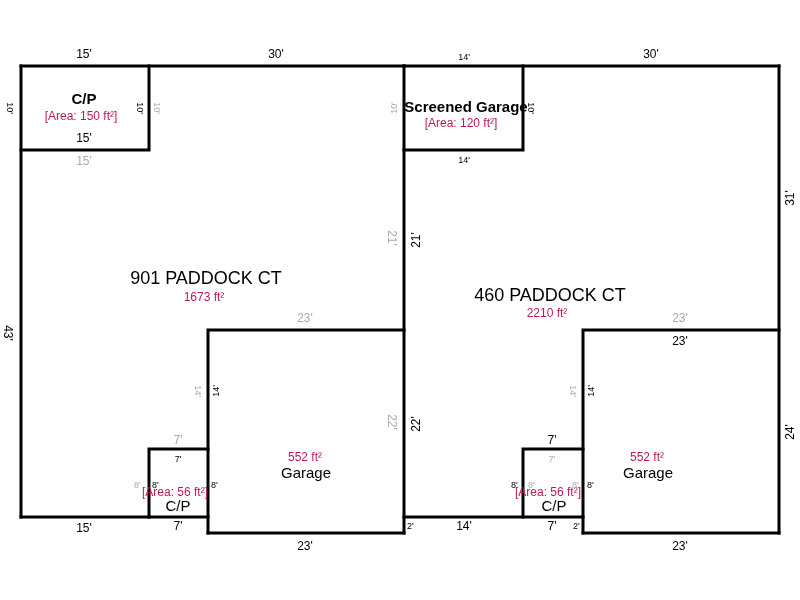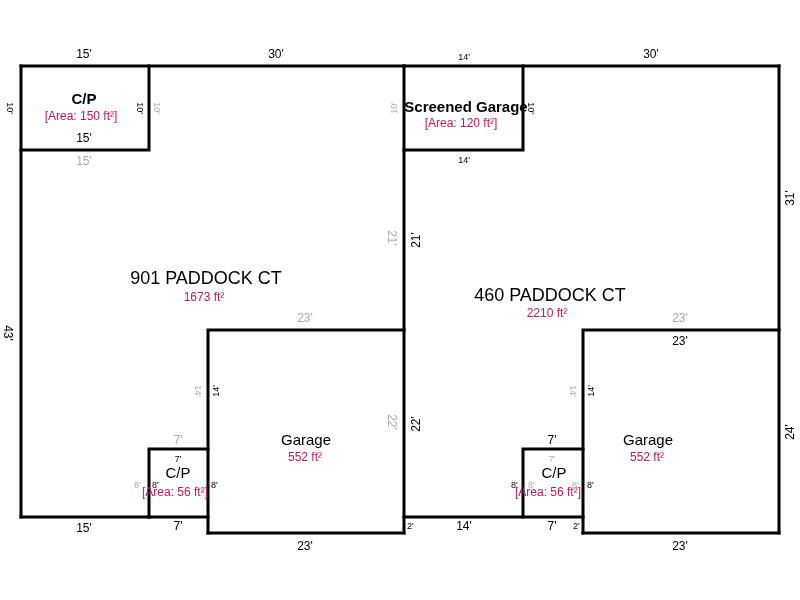--- a/index.html
+++ b/index.html
@@ -5,21 +5,21 @@
     html, body { margin: 0; padding: 0; background: #ffffff; }
     body { width: 800px; height: 600px; position: relative; overflow: hidden;
            font-family: "Liberation Sans", sans-serif; color: #000; }
     svg { position: absolute; left: 0; top: 0; }
     .lbl { position: absolute; white-space: nowrap; font-size: 12px; line-height: 12px; }
     .dim { font-size: 12px; color: #000; }
     .dim-g { font-size: 12px; color: #aaaaaa; }
     .small { font-size: 9px; color: #000; }
     .small-g { font-size: 9px; color: #aaaaaa; }
     .title { font-weight: normal; font-size: 18px; line-height: 16px; }
-    .room { font-size: 15px; line-height: 16px; }
+    .room { font-size: 15px; line-height: 16px; margin-top: 33px; }
     .room-b { font-weight: bold; font-size: 15px; line-height: 16px; }
     .area { font-size: 12px; color: #be185d; }
     .rot-l { transform: rotate(-90deg); transform-origin: center center; }
     .rot-r { transform: rotate(90deg); transform-origin: center center; }
     .center { transform: translateX(-50%); }
   </style>
 </head>
 <body>
 
 <svg width="800" height="600">

